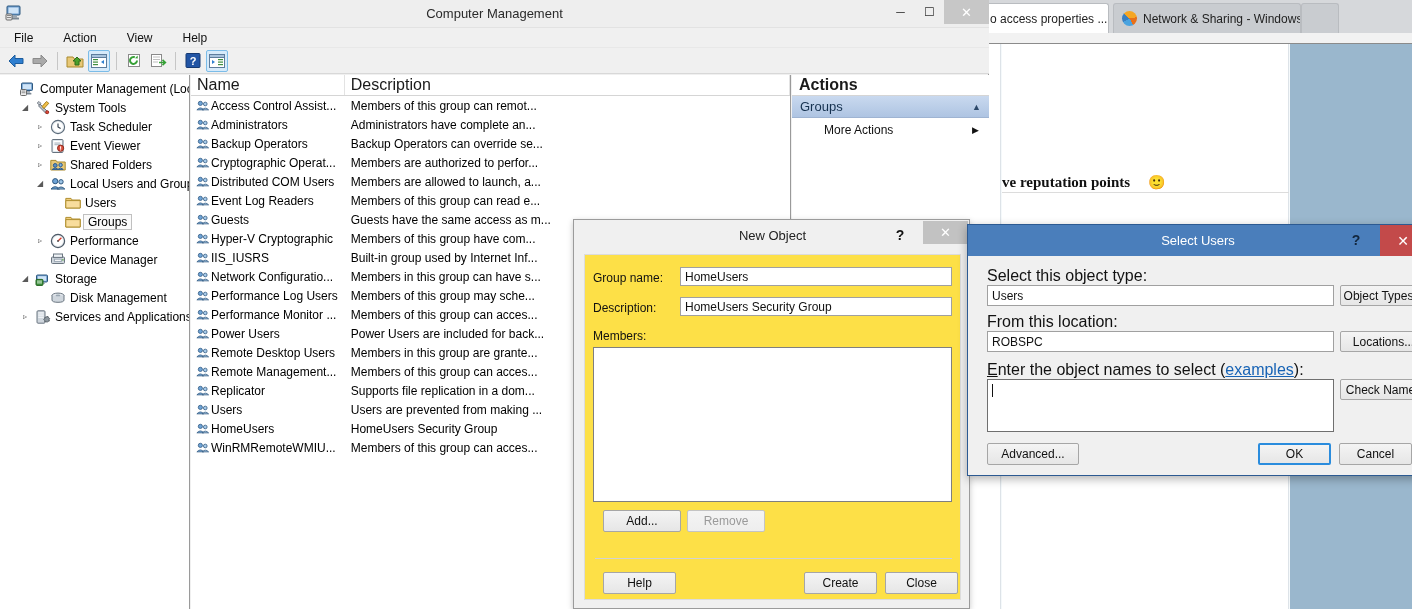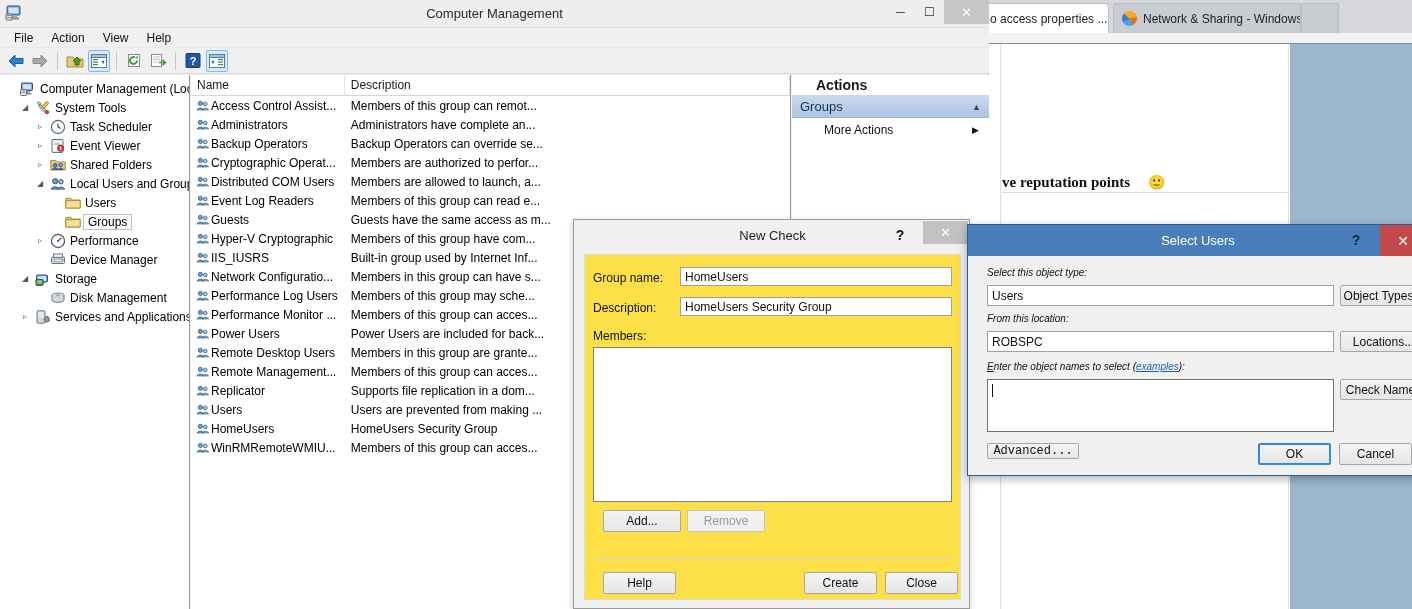--- a/index.html
+++ b/index.html
@@ -99,20 +99,21 @@
   .cm-wb {
     width: 29px; height: 24px; display: flex; align-items: center; justify-content: center;
     font-size: 12px; color: #333;
   }
   .cm-wb.close { width: 45px; background: #c7c7c7; color: #ffffff; font-size: 13px; }
 
   .cm-menubar {
     position: absolute; left: 0; top: 28px; width: 989px; height: 20px;
     background: #f0f0f0; display: flex; align-items: center; padding-left: 5px;
     border-bottom: 1px solid #e8e8e8;
+    gap: 12px;
   }
   .cm-menu { padding: 1px 9px; font-size: 12px; color: #111; }
 
   .cm-toolbar {
     position: absolute; left: 0; top: 48px; width: 989px; height: 26px;
     background: #f0f0f0; display: flex; align-items: center; padding-left: 5px;
     gap: 2px; border-bottom: 1px solid #d8d8d8;
   }
   .tbtn {
     width: 22px; height: 22px; display: flex; align-items: center; justify-content: center;
@@ -144,21 +145,21 @@
   
   .cm-list {
     position: absolute; left: 191px; top: 75px; width: 600px; height: 534px;
     background: #ffffff; border-right: 1px solid #9a9a9a; overflow: hidden;
   }
   .lst-header {
     display: flex; height: 21px; background: #ffffff;
     border-bottom: 1px solid #d5d5d5;
   }
   .lst-th {
-    font-size: 12px; color: #1a1a1a; display: flex; align-items: center;
+    font-size: 16px; color: #1a1a1a; display: flex; align-items: center;
     padding-left: 6px; border-right: 1px solid #e3e3e3;
   }
   .lst-th.c1 { width: 154px; }
   .lst-th.c2 { width: 446px; }
   .lrow { display: flex; height: 19px; align-items: center; }
   .lcell-name {
     width: 154px; display: flex; align-items: center; gap: 0;
     font-size: 12px; color: #000; padding-left: 4px;
     white-space: nowrap; overflow: hidden;
   }
@@ -169,22 +170,22 @@
 
   
   .grp-icon { width: 16px; height: 14px; flex: 0 0 16px; }
 
   
   .cm-actions {
     position: absolute; left: 792px; top: 75px; width: 197px; height: 534px;
     background: #ffffff;
   }
   .act-title {
-    height: 21px; display: flex; align-items: center; padding-left: 24px;
-    font-size: 14px; font-weight: bold; color: #1a1a1a;
+    height: 21px; display: flex; align-items: center; padding-left: 7px;
+    font-size: 16px; font-weight: bold; color: #1a1a1a;
     background: #ffffff; border-bottom: 1px solid #d5d5d5;
   }
   .act-group {
     height: 22px; display: flex; align-items: center; padding: 0 8px;
     background: linear-gradient(to bottom, #c9d9ef, #aec4e2);
     border-bottom: 1px solid #9fb4d2;
     font-size: 13px; color: #15314f;
   }
   .act-group .caret { margin-left: auto; font-size: 9px; color: #2c4869; }
   .act-item {
@@ -261,21 +262,21 @@
   }
   .su-close {
     position: absolute; right: 0px; top: 0px; width: 46px; height: 31px;
     background: #c34a4a; color: #ffffff; font-size: 14px;
     display: flex; align-items: center; justify-content: center;
   }
   .su-body {
     position: absolute; left: 3px; top: 32px; width: 454px; height: 217px;
     background: #f0f0f0;
   }
-  .su-label { position: absolute; font-size: 10px; color: #111; font-style: italic; }
+  .su-label { position: absolute; font-size: 16px; color: #111; }
   .su-link { color: #1763b5; text-decoration: underline; }
   .su-caret {
     position: absolute; width: 1px; height: 13px; background: #111;
   }
   .btn.default { border: 2px solid #2a8cdd; }
   .ul-u { text-decoration: underline; }
 </style>
 </head>
 <body>
 
@@ -780,21 +781,21 @@
       </div>
       <div class="act-item">
         <span>More Actions</span>
         <span class="caret">▶</span>
       </div>
     </div>
   </div>
 
   <div class="dlg-newgroup">
     <div class="ng-titlebar">
-      <div class="ng-title">New Check</div>
+      <div class="ng-title">New Object</div>
       <div class="ng-help">?</div>
       <div class="ng-close">✕</div>
     </div>
     <div class="ng-body">
       <div class="fld-label" style="position:absolute; left:8px; top:16px;">Group name:</div>
       <div class="txtbox" style="position:absolute; left:95px; top:12px; width:272px; height:19px;">HomeUsers</div>
 
       <div class="fld-label" style="position:absolute; left:8px; top:46px;">Description:</div>
       <div class="txtbox" style="position:absolute; left:95px; top:42px; width:272px; height:19px;">HomeUsers Security Group</div>
 
@@ -828,19 +829,19 @@
       <div class="btn" style="position:absolute; left:369px; top:74px; width:87px; height:21px;">Locations...</div>
 
       <div class="su-label" style="left:16px; top:104px;">
         <span class="ul-u">E</span><span>nter the object names to select (</span><span class="su-link">examples</span><span>):</span>
       </div>
       <div class="txtbox" style="position:absolute; left:16px; top:122px; width:347px; height:53px; align-items:flex-start; padding-top:3px; border-color:#6f6f6f;">
           <span class="su-caret" style="left:4px; top:4px;"></span>
         </div>
       <div class="btn" style="position:absolute; left:369px; top:122px; width:87px; height:21px;">Check Names</div>
 
-      <div class="btn" style="position:absolute; left:16px; top:186px; width:92px; height:16px;font-family:Liberation Mono, monospace;">Advanced...</div>
+      <div class="btn" style="position:absolute; left:16px; top:186px; width:92px; height:22px;">Advanced...</div>
       <div class="btn default" style="position:absolute; left:287px; top:186px; width:73px; height:22px;">OK</div>
       <div class="btn" style="position:absolute; left:368px; top:186px; width:73px; height:22px;">Cancel</div>
     </div>
   </div>
 
 </div>
 
 </body></html>

